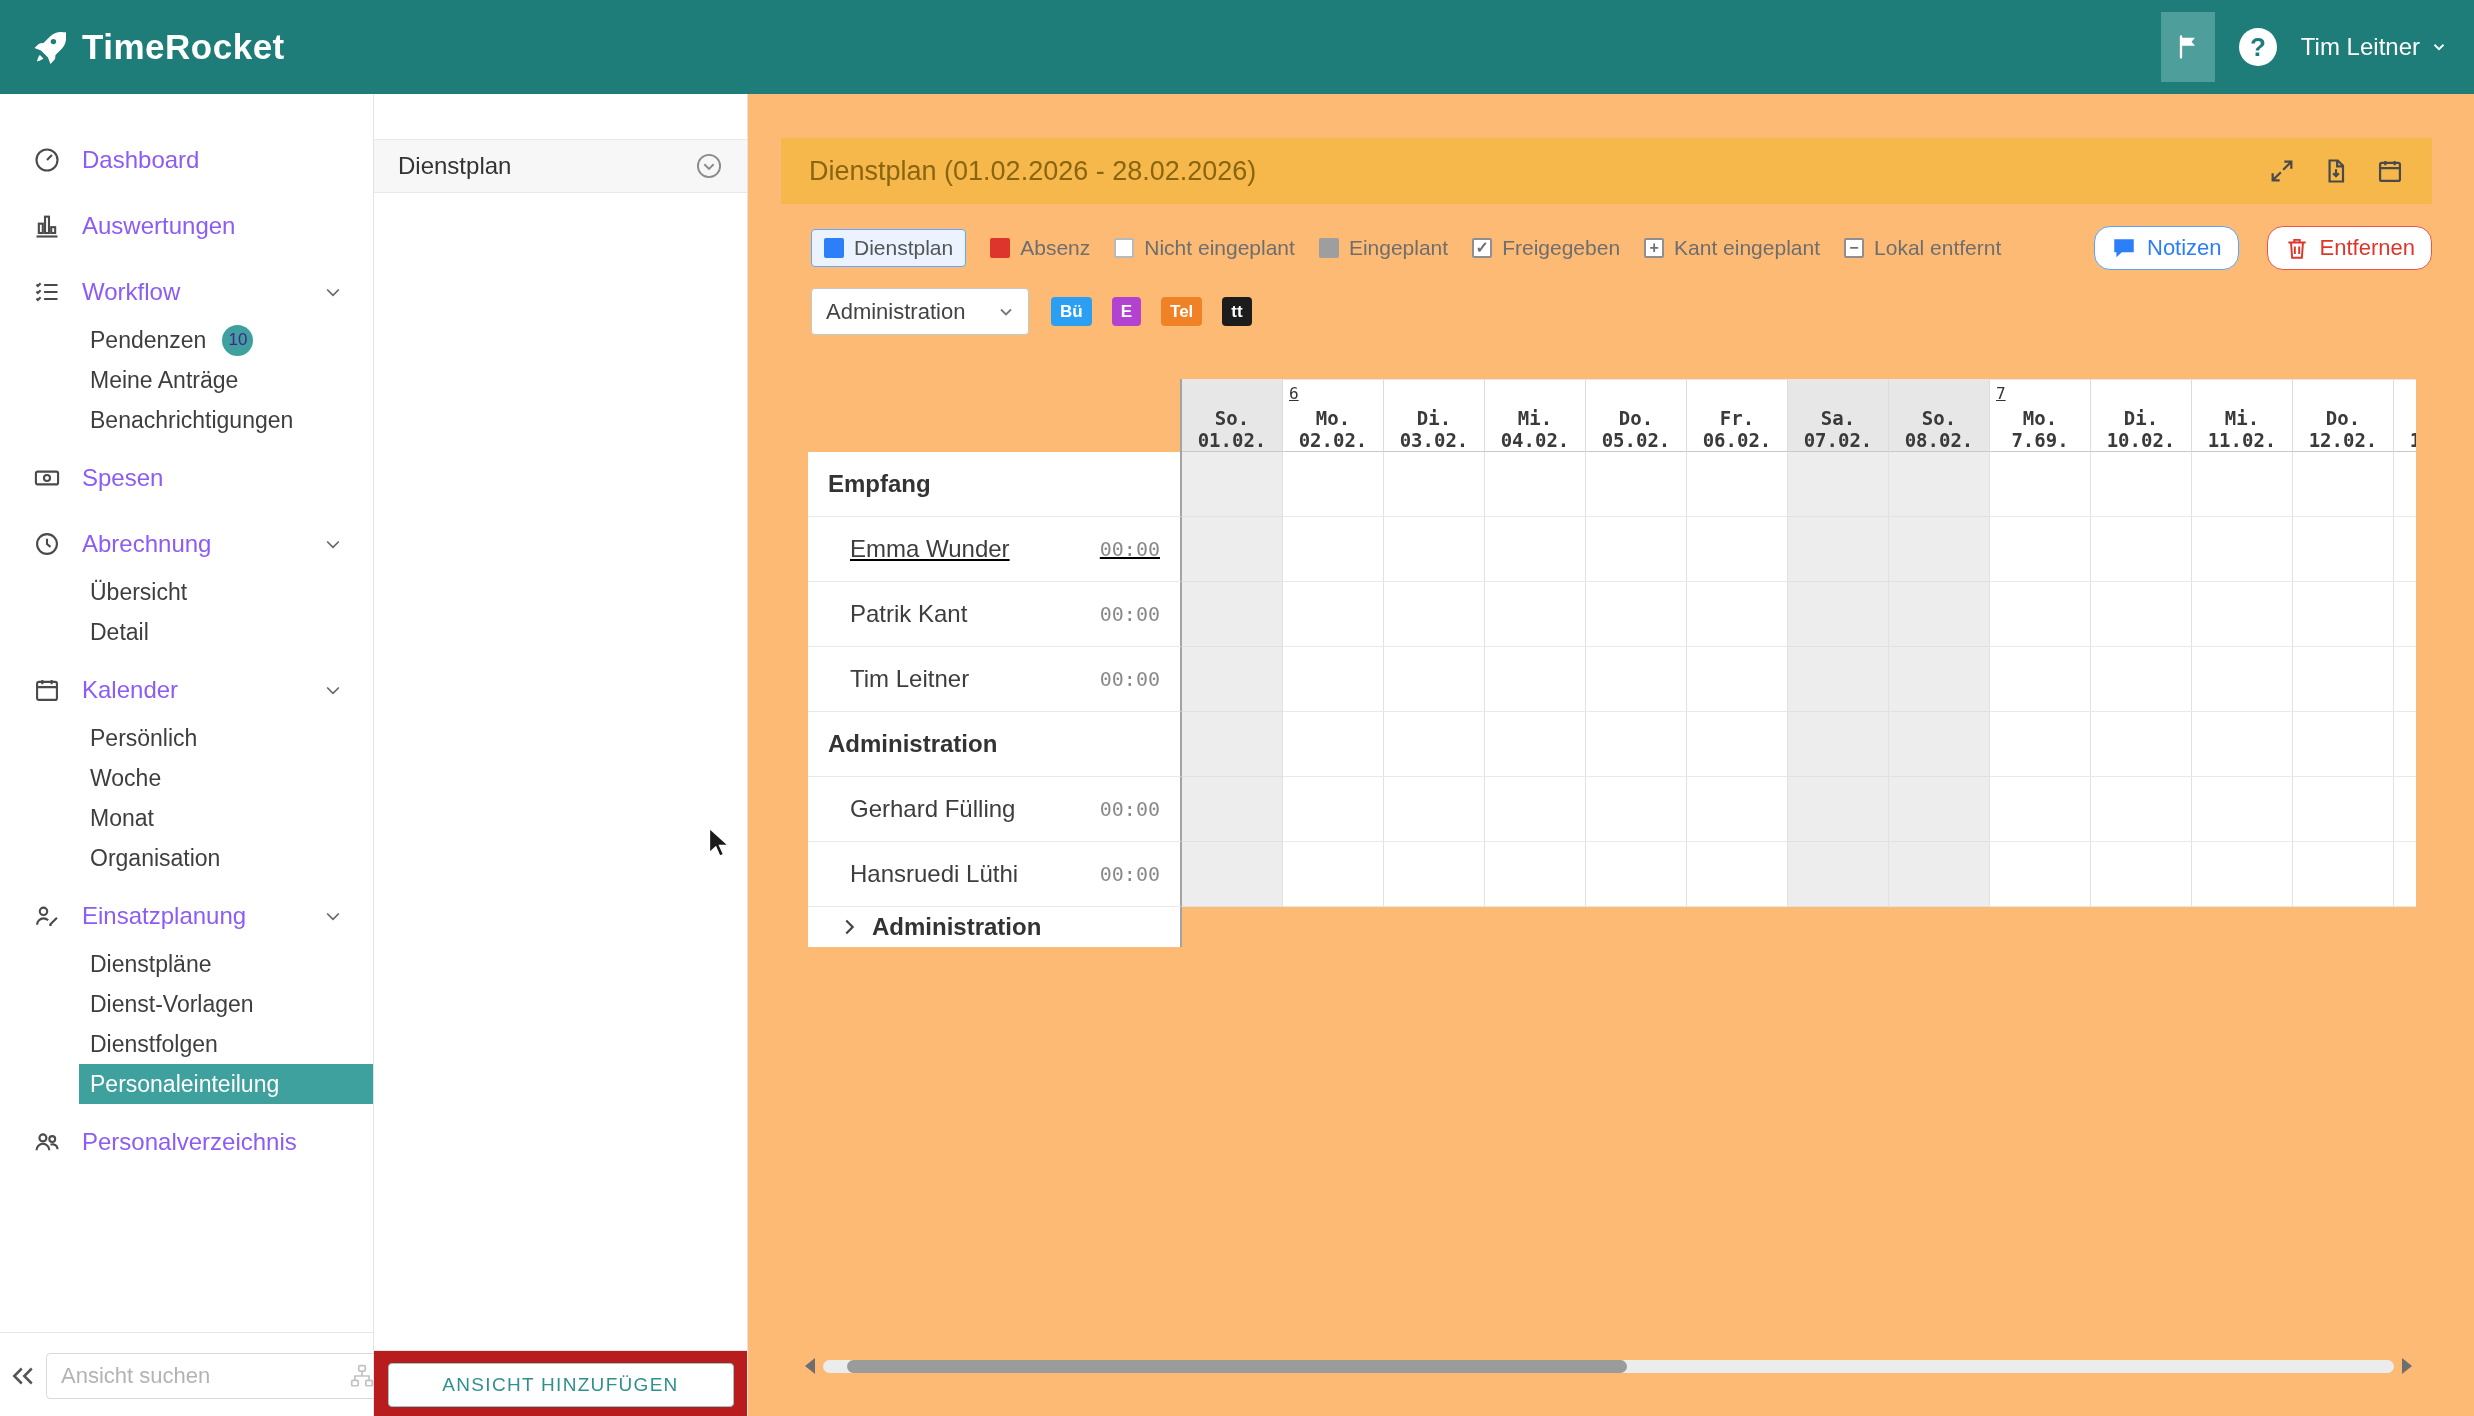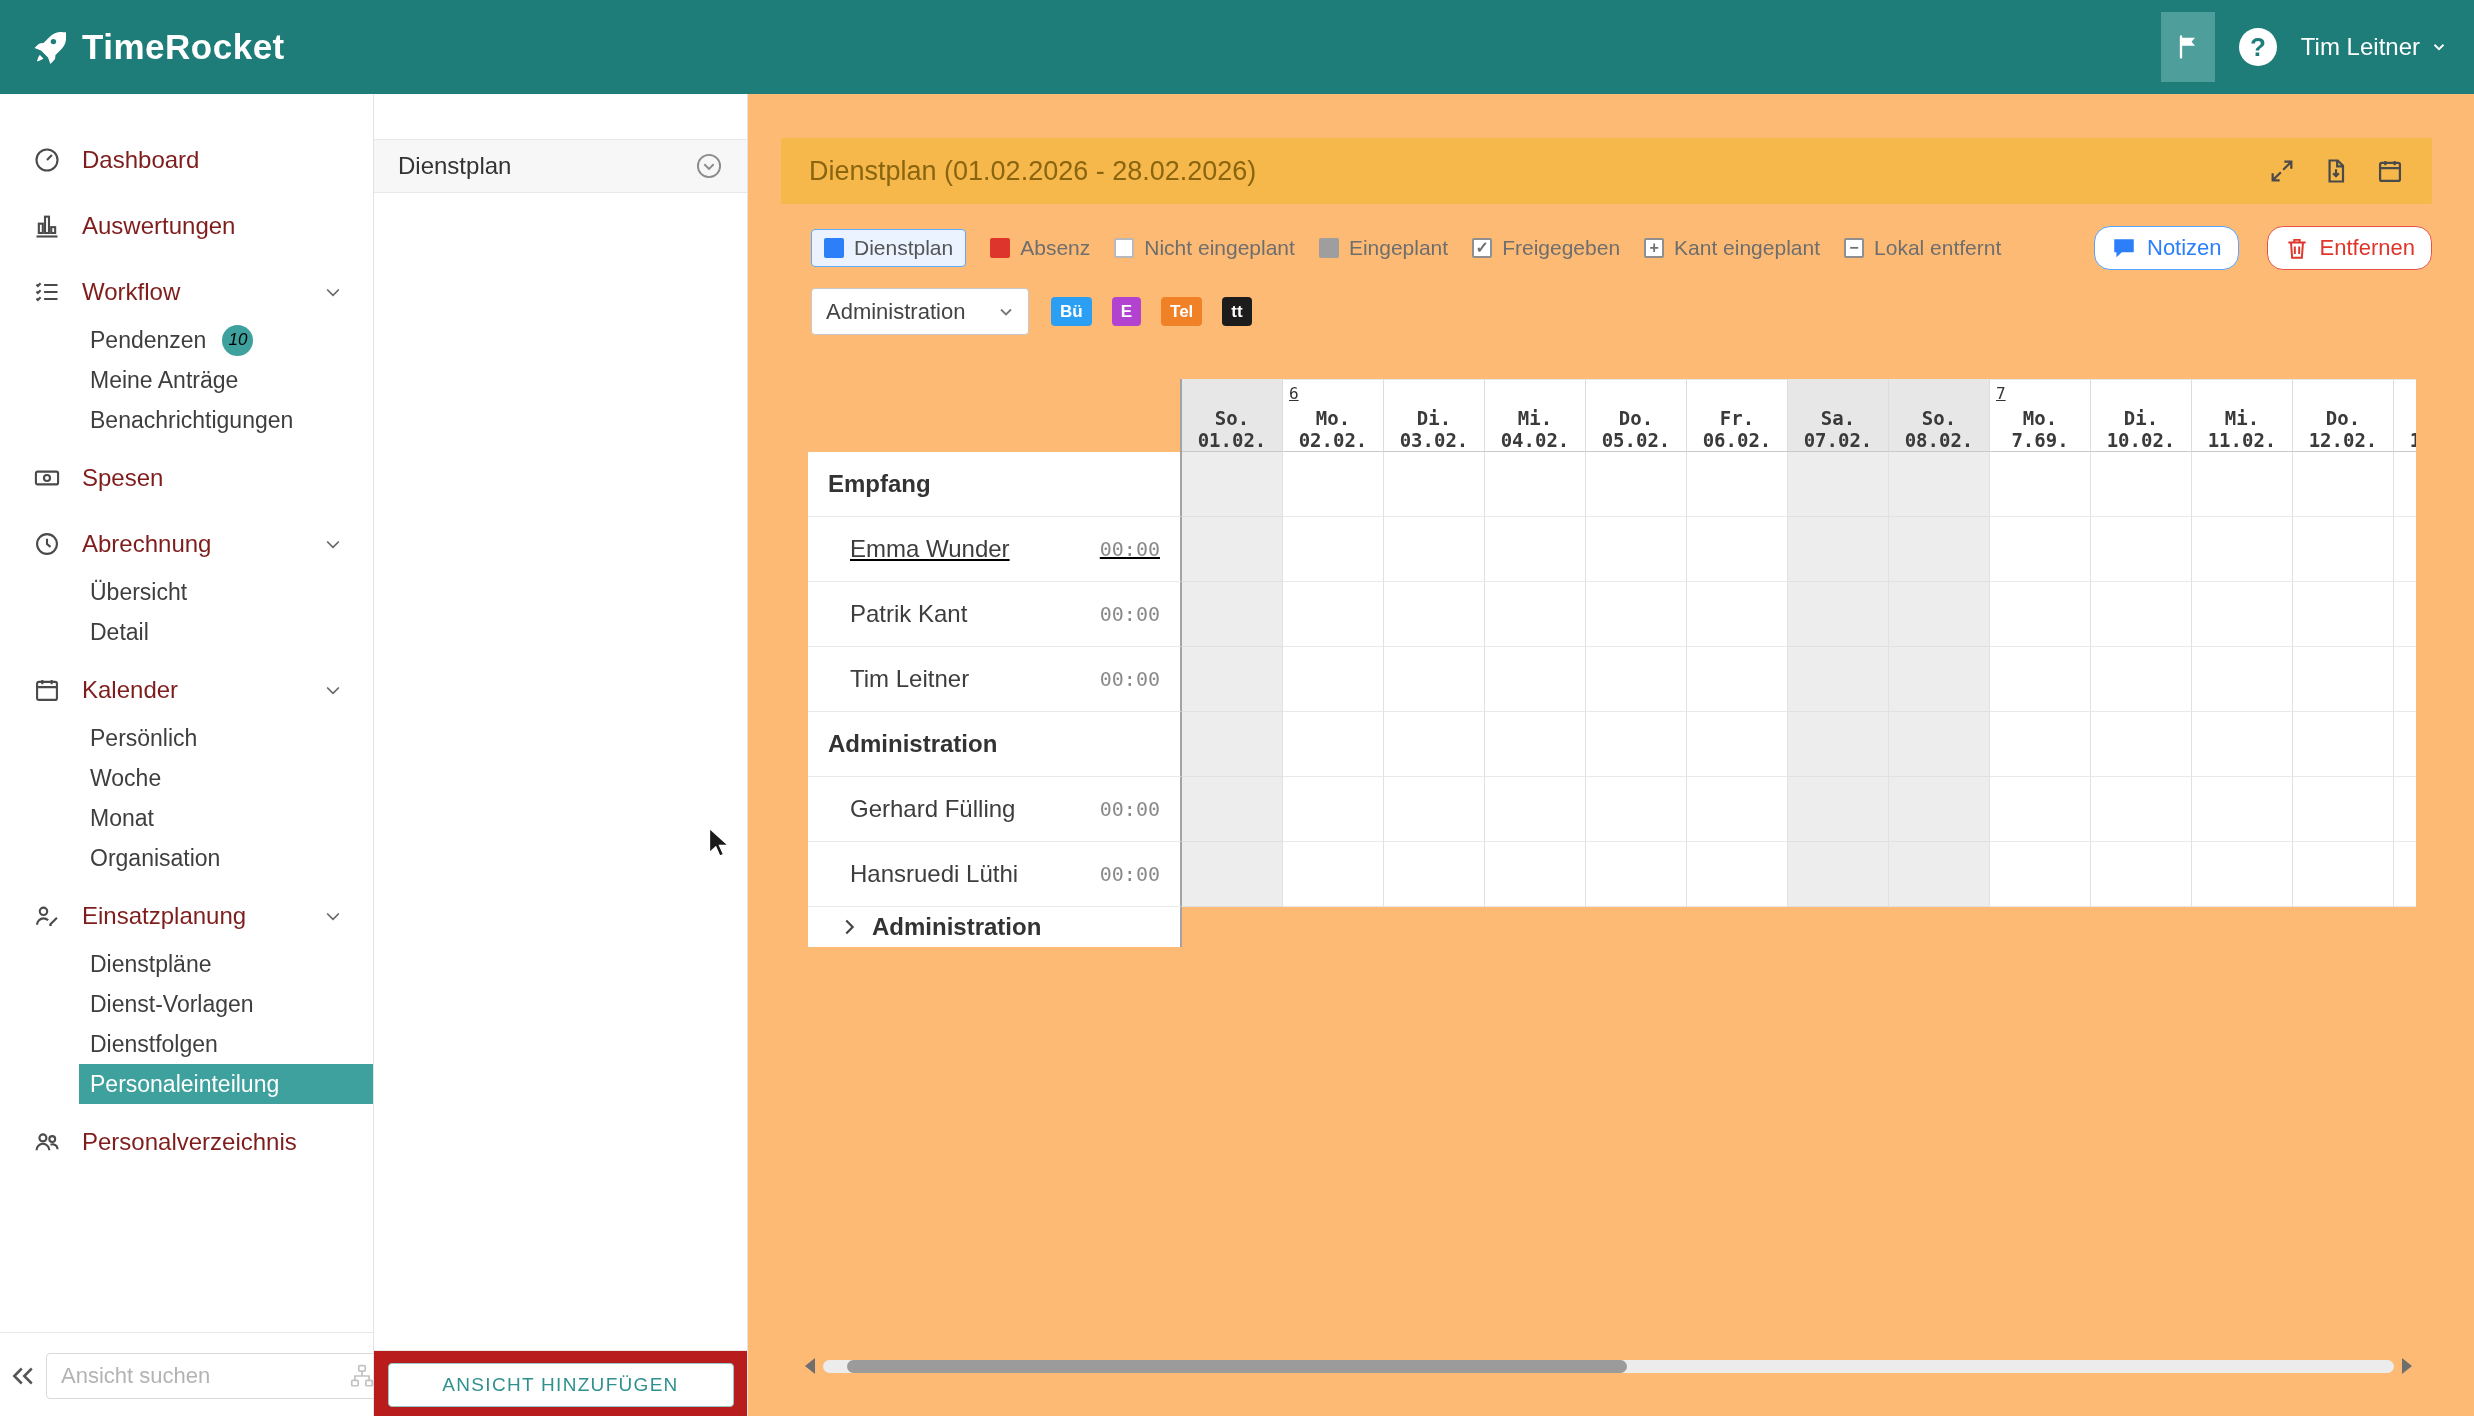--- a/index.html
+++ b/index.html
@@ -13,26 +13,26 @@
   .flag-btn { width:54px; height:70px; background:#4e9e9b; display:flex; align-items:center; justify-content:center; }
   .help-btn { width:38px; height:38px; border-radius:50%; background:#fff; color:#1e7c79; font-weight:bold; font-size:26px; display:flex; align-items:center; justify-content:center; }
   .user { display:flex; align-items:center; gap:10px; font-size:24px; }
 
   
   .body { display:flex; height:1324px; }
 
   
   .sidebar { width:374px; border-right:1px solid #e3e3e3; position:relative; flex:none; }
   .nav-list { padding-top:28px; height:1238px; overflow:hidden; }
-  .nav-item { display:flex; align-items:center; position:relative; color:#7f1d1d; }
+  .nav-item { display:flex; align-items:center; position:relative; color:#8b5cf6; }
   .nav-item.top { height:56px; margin-top:10px; padding:0 26px 0 33px; font-size:24px; }
   .nav-item.sub { height:40px; padding-left:90px; font-size:23px; color:#3e3e3e; }
   .nav-item.sub.selected { margin-left:79px; padding-left:11px; background:#3fa19d; color:#fff; }
   .nav-icon { width:34px; margin-right:15px; display:flex; align-items:center; }
-  .nav-badge { margin-left:16px; background:#3fa19d; color:#000000; min-width:31px; height:31px; border-radius:16px; display:flex; align-items:center; justify-content:center; font-size:17px;font-style:italic; }
+  .nav-badge { margin-left:16px; background:#3fa19d; color:#4c1d95; min-width:31px; height:31px; border-radius:16px; display:flex; align-items:center; justify-content:center; font-size:17px; }
   .nav-chevron { position:absolute; right:30px; display:flex; }
   .sidebar-footer { position:absolute; left:0; bottom:0; width:100%; height:86px; border-top:1px solid #e8e8e8; display:flex; align-items:center; padding:0 10px 0 8px; gap:8px; background:#fff; }
   .search-box { flex:1; height:46px; border:1px solid #d9d9d9; border-radius:4px; display:flex; align-items:center; padding:0 10px 0 14px; }
   .search-box input { border:none; outline:none; flex:1; font-size:22px; color:#555; font-family:inherit; min-width:0; background:transparent; }
   .search-box input::placeholder { color:#b3b3b3; }
 
   
   .panel { width:374px; border-right:1px solid #e3e3e3; position:relative; flex:none; }
   .panel-item { margin-top:45px; height:54px; background:#f7f7f7; border-top:1px solid #e9e9e9; border-bottom:1px solid #e9e9e9; display:flex; align-items:center; padding:0 24px; font-size:24px; color:#333; }
   .panel-item .circle-chev { margin-left:auto; display:flex; }

